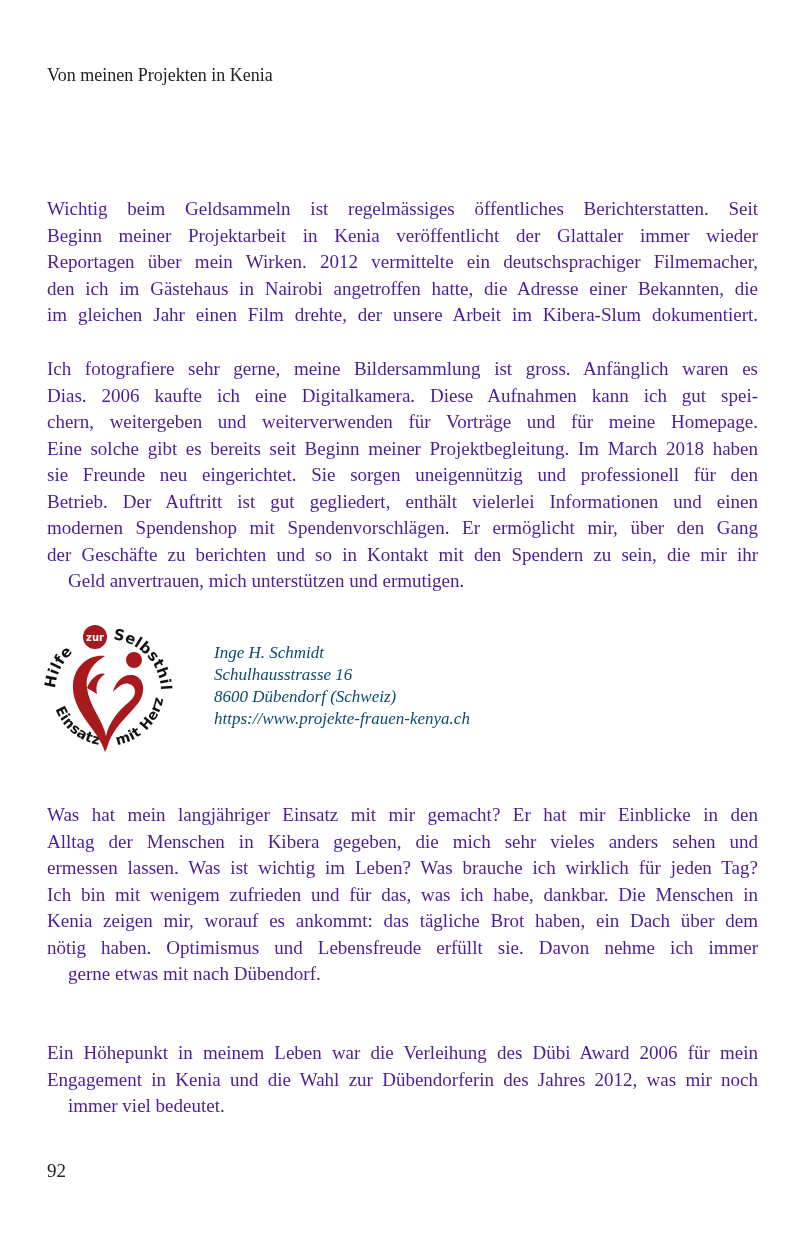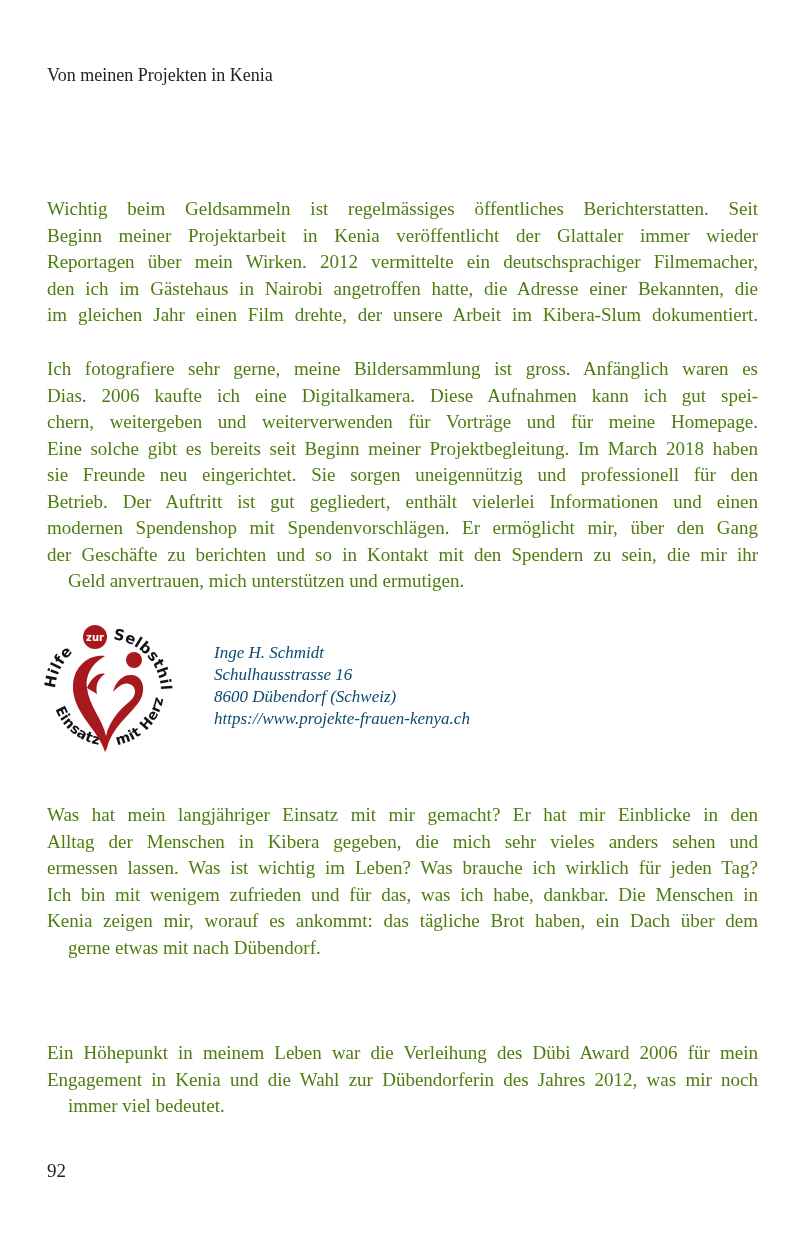--- a/index.html
+++ b/index.html
@@ -24,21 +24,21 @@
       color: #222;
     }
     .para {
       position: absolute;
       left: 47px;
       width: 711px;
       font-size: 19px;
       line-height: 26.5px;
       text-align: justify;
       margin: 0;
-      color: #4d7c0f;
+      color: #4c1d95;
     }
     .para .ln {
       display: block;
       text-align: justify;
       text-align-last: justify;
       white-space: nowrap;
     }
     .para .ln.last {
       text-align-last: left;
       margin-left: 21px;
@@ -153,20 +153,21 @@
     <span>https://www.projekte-frauen-kenya.ch</span>
   </div>
 </div>
 
 <div class="para" id="p3">
   <span class="ln">Was hat mein langjähriger Einsatz mit mir gemacht? Er hat mir Einblicke in den</span>
   <span class="ln">Alltag der Menschen in Kibera gegeben, die mich sehr vieles anders sehen und</span>
   <span class="ln">ermessen lassen. Was ist wichtig im Leben? Was brauche ich wirklich für jeden Tag?</span>
   <span class="ln">Ich bin mit wenigem zufrieden und für das, was ich habe, dankbar. Die Menschen in</span>
   <span class="ln">Kenia zeigen mir, worauf es ankommt: das tägliche Brot haben, ein Dach über dem</span>
+  <span class="ln">nötig haben. Optimismus und Lebensfreude erfüllt sie. Davon nehme ich immer</span>
   <span class="ln last">gerne etwas mit nach Dübendorf.</span>
 </div>
 
 <div class="para" id="p4">
   <span class="ln">Ein Höhepunkt in meinem Leben war die Verleihung des Dübi Award 2006 für mein</span>
   <span class="ln">Engagement in Kenia und die Wahl zur Dübendorferin des Jahres 2012, was mir noch</span>
   <span class="ln last">immer viel bedeutet.</span>
 </div>
 
 <div class="page-number">92</div>

